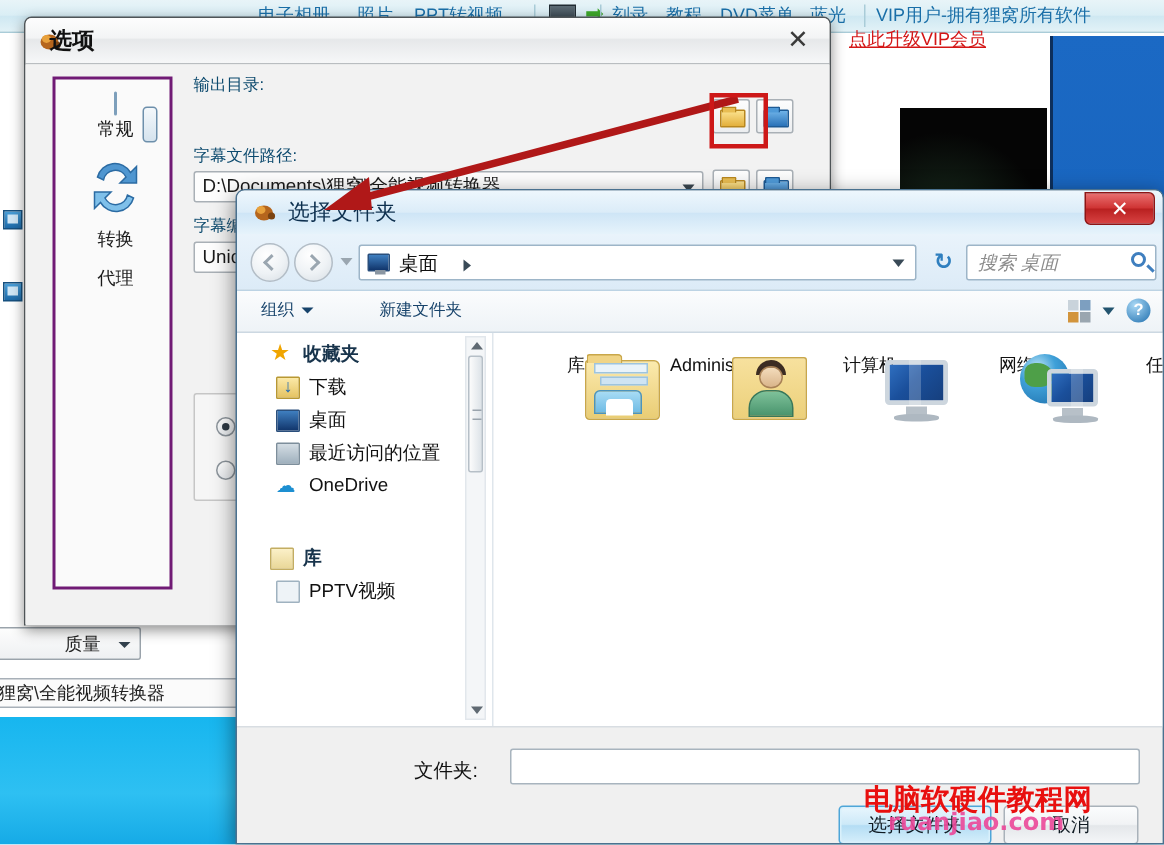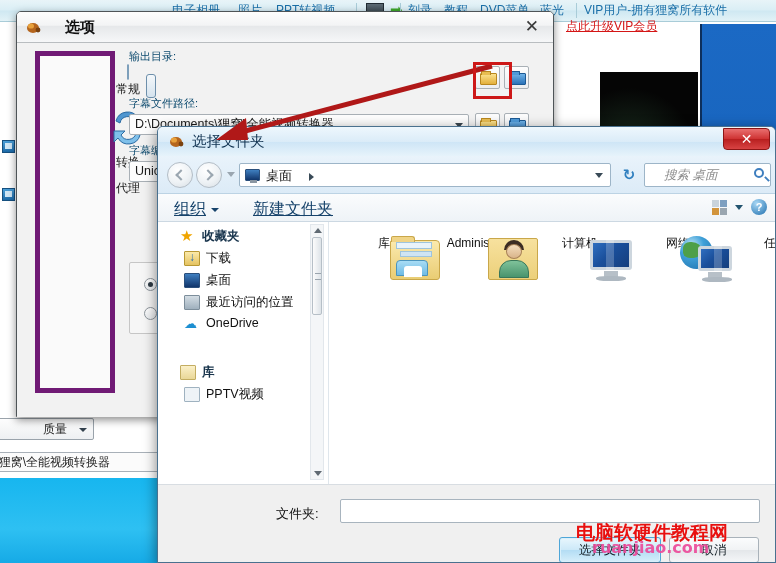--- a/index.html
+++ b/index.html
@@ -98,33 +98,33 @@
   .options-title {
     position: relative; height: 31px;
     background: linear-gradient(to bottom, #fdfdfd 0%, #f3f4f5 44%, #e6e8ea 48%, #f6f7f8 100%);
     border-radius: 4px 4px 0 0;
     border-bottom: 1px solid #b9bdc0;
   }
   .options-title .ttl-ico {
     position: absolute; left: 9px; top: 8px; width: 16px; height: 15px;
   }
   .options-title .ttl-txt {
-    position: absolute; left: 48px; top: 6px;
+    position: absolute; left: 16px; top: 6px;
     font-size: 15px; color: #111; font-weight: bold;
     font-family: "DejaVu Sans", sans-serif;
   }
   .options-title .ttl-x {
     position: absolute; right: 14px; top: 6px;
     font-size: 17px; color: #3a3a3a; cursor: pointer; line-height: 18px;
   }
   .options-body { position: relative; height: 374px; background: #f2f2f2; }
 
   .opt-sidebar {
     position: absolute; left: 18px; top: 8px; width: 80px; height: 342px;
-    background: #fafafa; border: 5px solid #701a75; padding-left: 48px;
+    background: #fafafa; border: 2px solid #701a75;
   }
   .side-item { position: relative; width: 80px; margin-top: 9px; text-align: center; cursor: pointer; }
   .side-item .sico { width: 44px; height: 42px; margin: 0 auto; position: relative; }
   .side-item .slabel { font-size: 12px; color: #1a1a1a; margin-top: 2px; display: block; }
 
   .ico-gen {
     background: linear-gradient(to bottom, #bcd3e6, #8fb4d2);
     border: 1px solid #7d9fbb; border-radius: 2px;
   }
   .ico-gen::after {
@@ -263,38 +263,38 @@
   }
   .refresh-btn {
     position: absolute; left: 460px; top: 8px; width: 22px; height: 22px; cursor: pointer;
     color: #2f7fbf; font-size: 15px; text-align: center; line-height: 21px; font-weight: bold;
   }
   .search-box {
     position: absolute; left: 486px; top: 7px; width: 127px; height: 24px;
     background: #fff; border: 1px solid #9db5c8; border-radius: 2px;
   }
   .search-box .sph {
-    position: absolute; left: 7px; top: 3px; font-size: 12.5px; color: #8b8b8b; font-style: italic; margin-left: 12px;
+    position: absolute; left: 7px; top: 3px; font-size: 12.5px; color: #8b8b8b; font-style: italic;
   }
   .search-box .mag {
     position: absolute; right: 6px; top: 4px; width: 10px; height: 10px;
     border: 2px solid #3f7fbf; border-radius: 50%;
   }
   .search-box .mag::after {
     content:""; position:absolute; left:8px; top:8px; width:6px; height:2px;
     background:#3f7fbf; transform: rotate(45deg);
   }
 
   .fd-toolbar {
     position: relative; height: 28px;
     background: linear-gradient(to bottom, #fbfcfd, #eef3f7);
     border-bottom: 1px solid #ccd8e2;
   }
   .tb-item {
-    position: absolute; top: 5px; font-size: 16px; color: #17436b; cursor: pointer; text-decoration: underline;
+    position: absolute; top: 5px; font-size: 11px; color: #17436b; cursor: pointer;
   }
   .tb-item .dc {
     display:inline-block; margin-left:5px;
     border-left: 4px solid transparent; border-right: 4px solid transparent;
     border-top: 4px solid #17436b; vertical-align: middle;
   }
   .view-ico {
     position: absolute; right: 48px; top: 6px; width: 15px; height: 15px;
     display: grid; grid-template-columns: 1fr 1fr; grid-template-rows: 1fr 1fr; gap: 1px;
     cursor: pointer;

